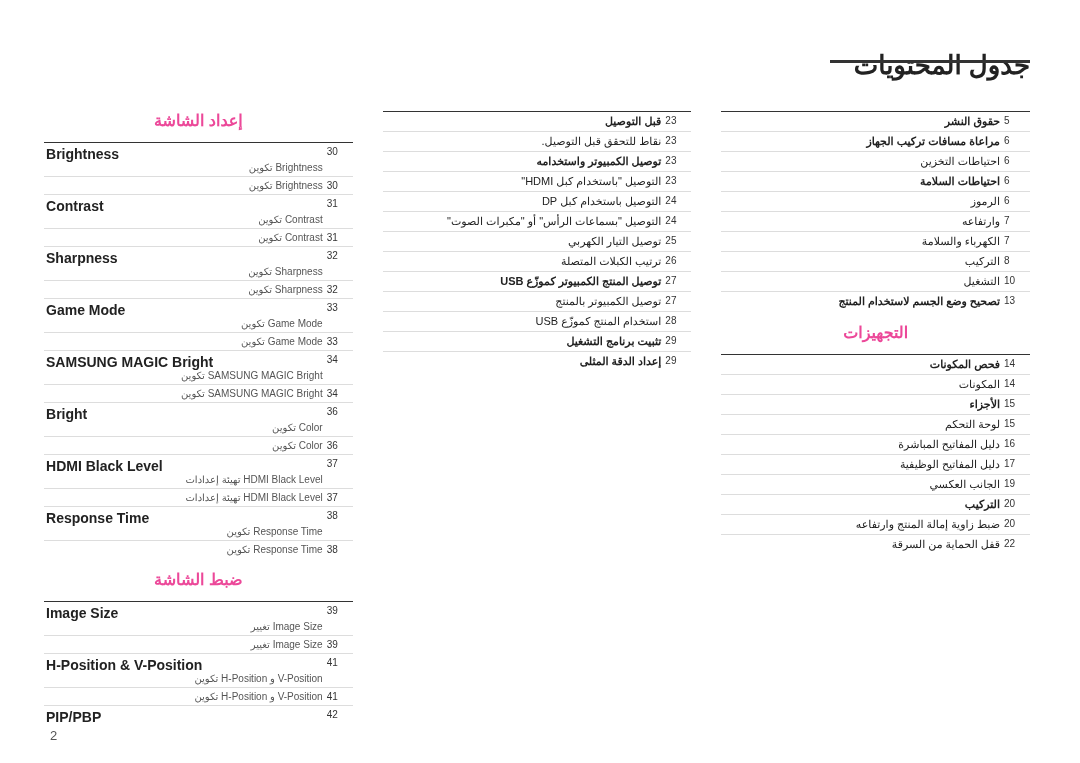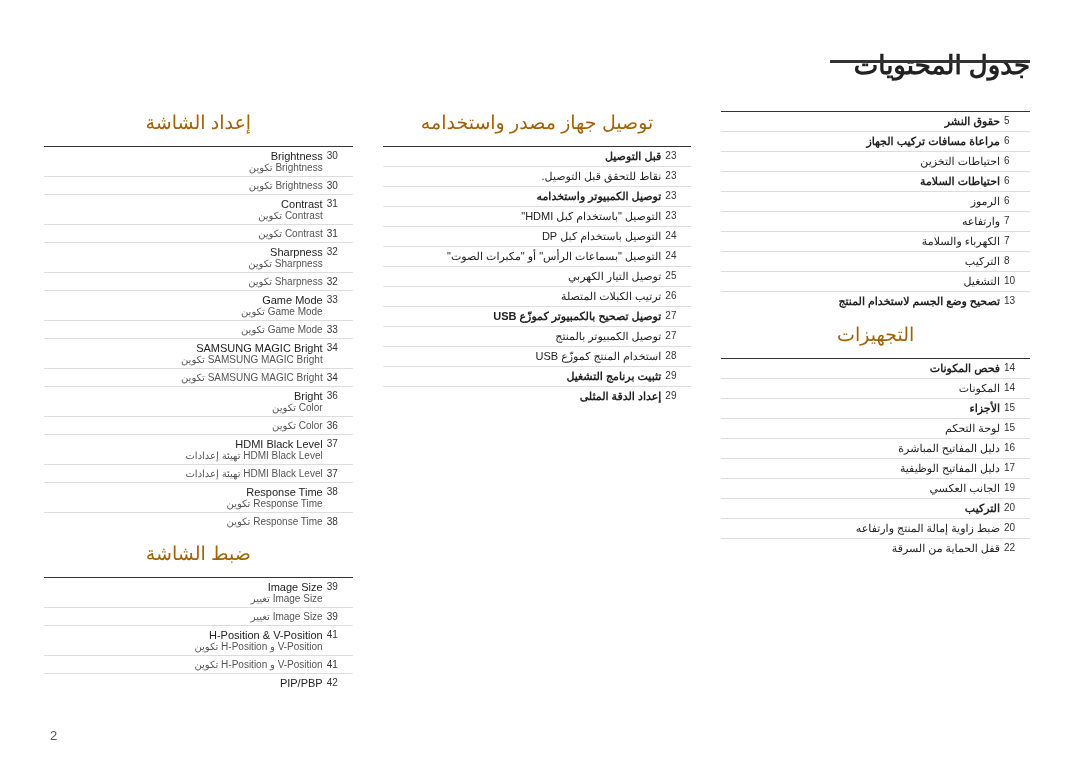--- a/index.html
+++ b/index.html
@@ -57,23 +57,23 @@
       direction: rtl;
       margin-top: 10px;
     }
 
     
     .col {
       direction: rtl;
     }
 
     .section-title {
-      color: #a16207;
-      font-size: 19px;
-      font-weight: normal;
+      color: #ec4899;
+      font-size: 16px;
+      font-weight: bold;
       text-align: center;
       direction: rtl;
       margin-bottom: 8px;
       padding-bottom: 4px;
     }
 
     .toc-table {
       width: 100%;
       border-collapse: collapse;
       font-size: 11px;
@@ -101,25 +101,25 @@
       direction: ltr;
     }
 
     .text-col {
       text-align: right;
       color: #333;
       font-size: 11px;
     }
 
     .text-col .label-en {
-      font-weight: normal;
-      font-size: 11px;
+      font-weight: bold;
+      font-size: 14px;
       color: #222;
       display: block;
-      text-align: right;
+      text-align: left;
       direction: ltr;
     }
 
     .text-col .label-ar {
       font-size: 10px;
       color: #555;
       display: block;
       text-align: right;
       direction: rtl;
     }
@@ -296,21 +296,20 @@
             <td class="text-col">
                   <span class="label-ar-only">قفل الحماية من السرقة</span>
                 </td>
           </tr>
         </tbody>
           </table>
       </div>
     </div>
 
     <div class="col middle-col">
-      <div class="section-title">توصيل جهاز مصدر واستخدامه</div>
       <table class="toc-table">
         <tbody>
             <tr>
           <td class="num-col">23</td>
           <td class="text-col">
                 <span class="label-ar-bold">قبل التوصيل</span>
               </td>
         </tr>
         <tr>
           <td class="num-col">23</td>
@@ -350,21 +349,21 @@
         </tr>
         <tr>
           <td class="num-col">26</td>
           <td class="text-col">
                 <span class="label-ar-only">ترتيب الكبلات المتصلة</span>
               </td>
         </tr>
         <tr>
           <td class="num-col">27</td>
           <td class="text-col">
-                <span class="label-ar-bold">توصيل تصحيح بالكمبيوتر كموزّع USB</span>
+                <span class="label-ar-bold">توصيل المنتج الكمبيوتر كموزّع USB</span>
               </td>
         </tr>
         <tr>
           <td class="num-col">27</td>
           <td class="text-col">
                 <span class="label-ar-only">توصيل الكمبيوتر بالمنتج</span>
               </td>
         </tr>
         <tr>
           <td class="num-col">28</td>

